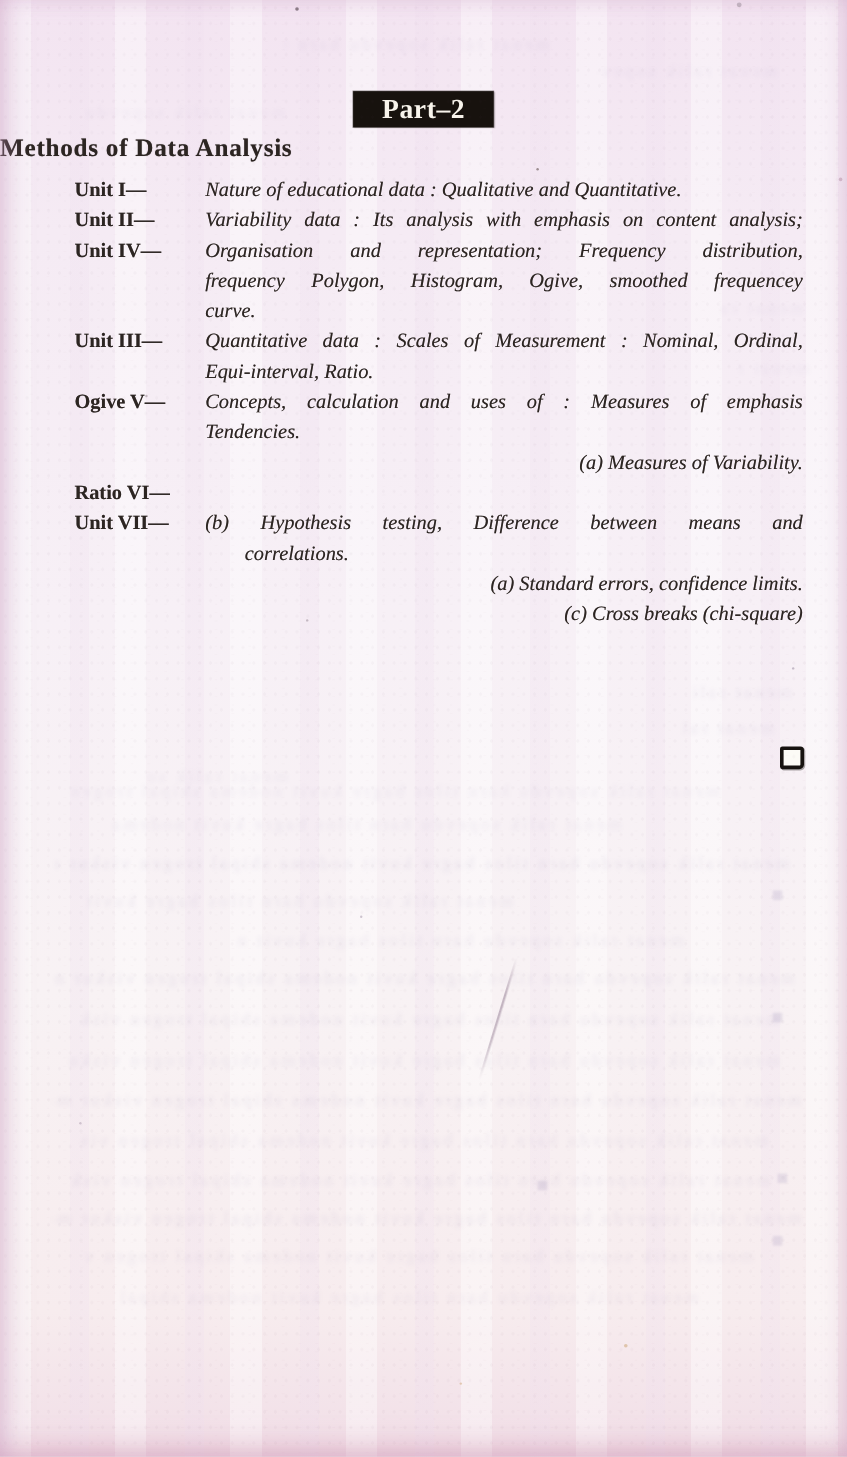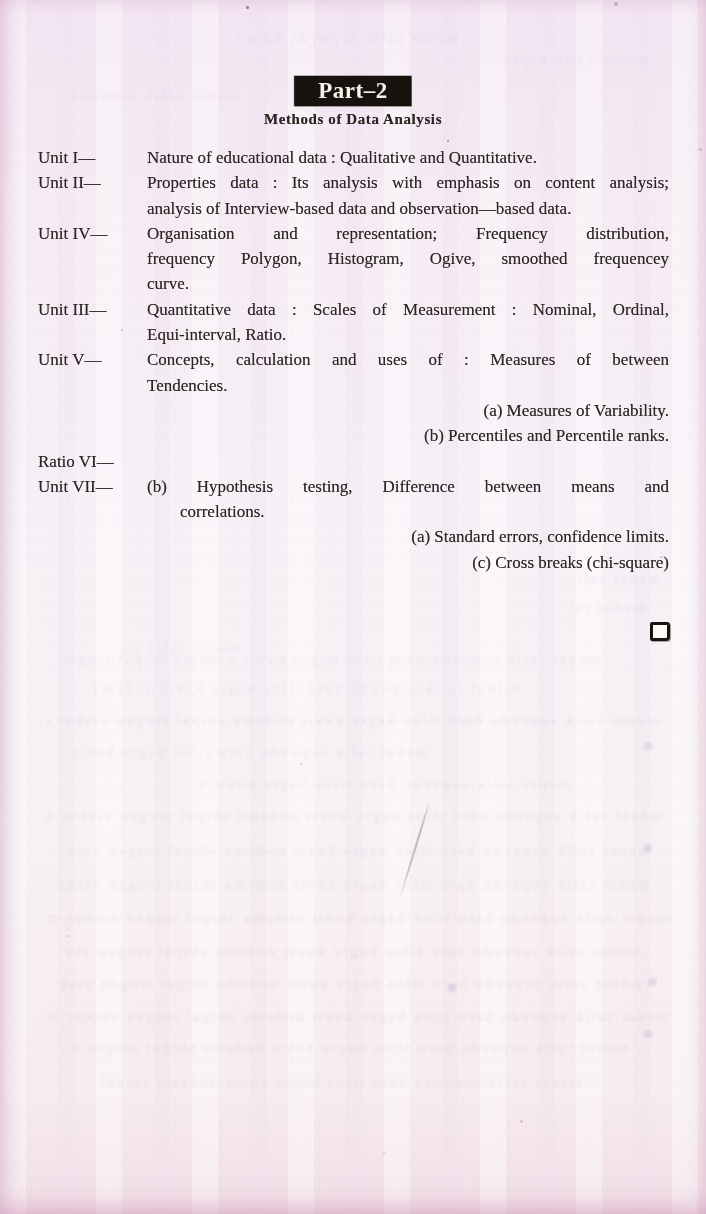--- a/index.html
+++ b/index.html
@@ -23,31 +23,31 @@
                inset -12px 0 18px -10px rgba(205,165,200,.38),
                inset 0 -18px 26px -14px rgba(206,140,172,.55),
                inset 0 12px 18px -12px rgba(225,195,220,.40);}
   .part-box{
     position:absolute;top:76px;left:50%;transform:translateX(-50%);
     background:var(--part-bg,#17120e);color:var(--part-fg,#f8f4ec);
     font-weight:700;font-size:23px;line-height:27px;padding:1px 24px 2px;
     letter-spacing:.5px;box-shadow:0 0 0 .5px rgba(23,18,14,.55),1px 1px 1px rgba(23,18,14,.25);
   }
   .section-title{
-    position:absolute;top:111px;left:0;width:100%;margin:0;text-align:center;
-    font-size:15px;font-weight:700;letter-spacing:.6px;
+    position:absolute;top:111px;left:0;width:100%;margin:0;
+    font-size:21px;font-weight:700;letter-spacing:.6px;
     text-shadow:0 0 .6px rgba(40,33,30,.55);
   }
   .units{
     position:absolute;left:38px;top:145px;width:631px;
     font-size:17px;line-height:25.3px;text-shadow:0 0 .55px rgba(44,37,34,.5);
   }
   .unit-row{display:flex;align-items:flex-start;}
-  .unit-label{flex:0 0 109px;font-weight:400;white-space:nowrap;}
-  .unit-body{flex:1;min-width:0;}
+  .unit-label{flex:0 0 109px;font-weight:700;white-space:nowrap;margin-left:24px;}
+  .unit-body{flex:1;min-width:0;font-style:italic;}
   .line.full{text-align:justify;text-align-last:justify;}
   .subitem{padding-left:33px;}
   .subitem .line:first-child{text-indent:-33px;text-align:right;}
   .end-marker{
     position:absolute;left:650px;top:622px;width:14px;height:13px;
     border:3px solid #171310;border-radius:2px 3px 4px 2px;background:#fcfbf6;
     box-shadow:1px 1px 0 rgba(23,19,16,.35);
   }
   .ghost{
     position:absolute;white-space:nowrap;overflow:hidden;pointer-events:none;
@@ -109,49 +109,45 @@
   <div class="units" id="units">
       <div class="unit-row">
         <div class="unit-label">Unit I—</div>
         <div class="unit-body">
           <div class="line">Nature of educational data : Qualitative and Quantitative.</div>
         </div>
       </div>
       <div class="unit-row">
         <div class="unit-label">Unit II—</div>
         <div class="unit-body">
-          <div class="line full">Properties data : Its analysis with emphasis on content analysis;</div>
-          <div class="line">analysis of Interview-based data and observation—based data.</div>
+          <div class="line full">Variability data : Its analysis with emphasis on content analysis;</div>
         </div>
       </div>
       <div class="unit-row">
         <div class="unit-label">Unit IV—</div>
         <div class="unit-body">
           <div class="line full">Organisation and representation; Frequency distribution,</div>
           <div class="line full">frequency Polygon, Histogram, Ogive, smoothed frequencey</div>
           <div class="line">curve.</div>
         </div>
       </div>
       <div class="unit-row">
         <div class="unit-label">Unit III—</div>
         <div class="unit-body">
           <div class="line full">Quantitative data : Scales of Measurement : Nominal, Ordinal,</div>
           <div class="line">Equi-interval, Ratio.</div>
         </div>
       </div>
       <div class="unit-row">
-        <div class="unit-label">Unit V—</div>
+        <div class="unit-label">Ogive V—</div>
         <div class="unit-body">
-          <div class="line full">Concepts, calculation and uses of : Measures of between</div>
+          <div class="line full">Concepts, calculation and uses of : Measures of emphasis</div>
           <div class="line">Tendencies.</div>
           <div class="subitem">
             <div class="line">(a) Measures of Variability.</div>
-          </div>
-          <div class="subitem">
-            <div class="line">(b) Percentiles and Percentile ranks.</div>
           </div>
         </div>
       </div>
       <div class="unit-row">
         <div class="unit-label">Ratio VI—</div>
       </div>
       <div class="unit-row">
         <div class="unit-label">Unit VII—</div>
         <div class="unit-body">
           <div class="subitem">

